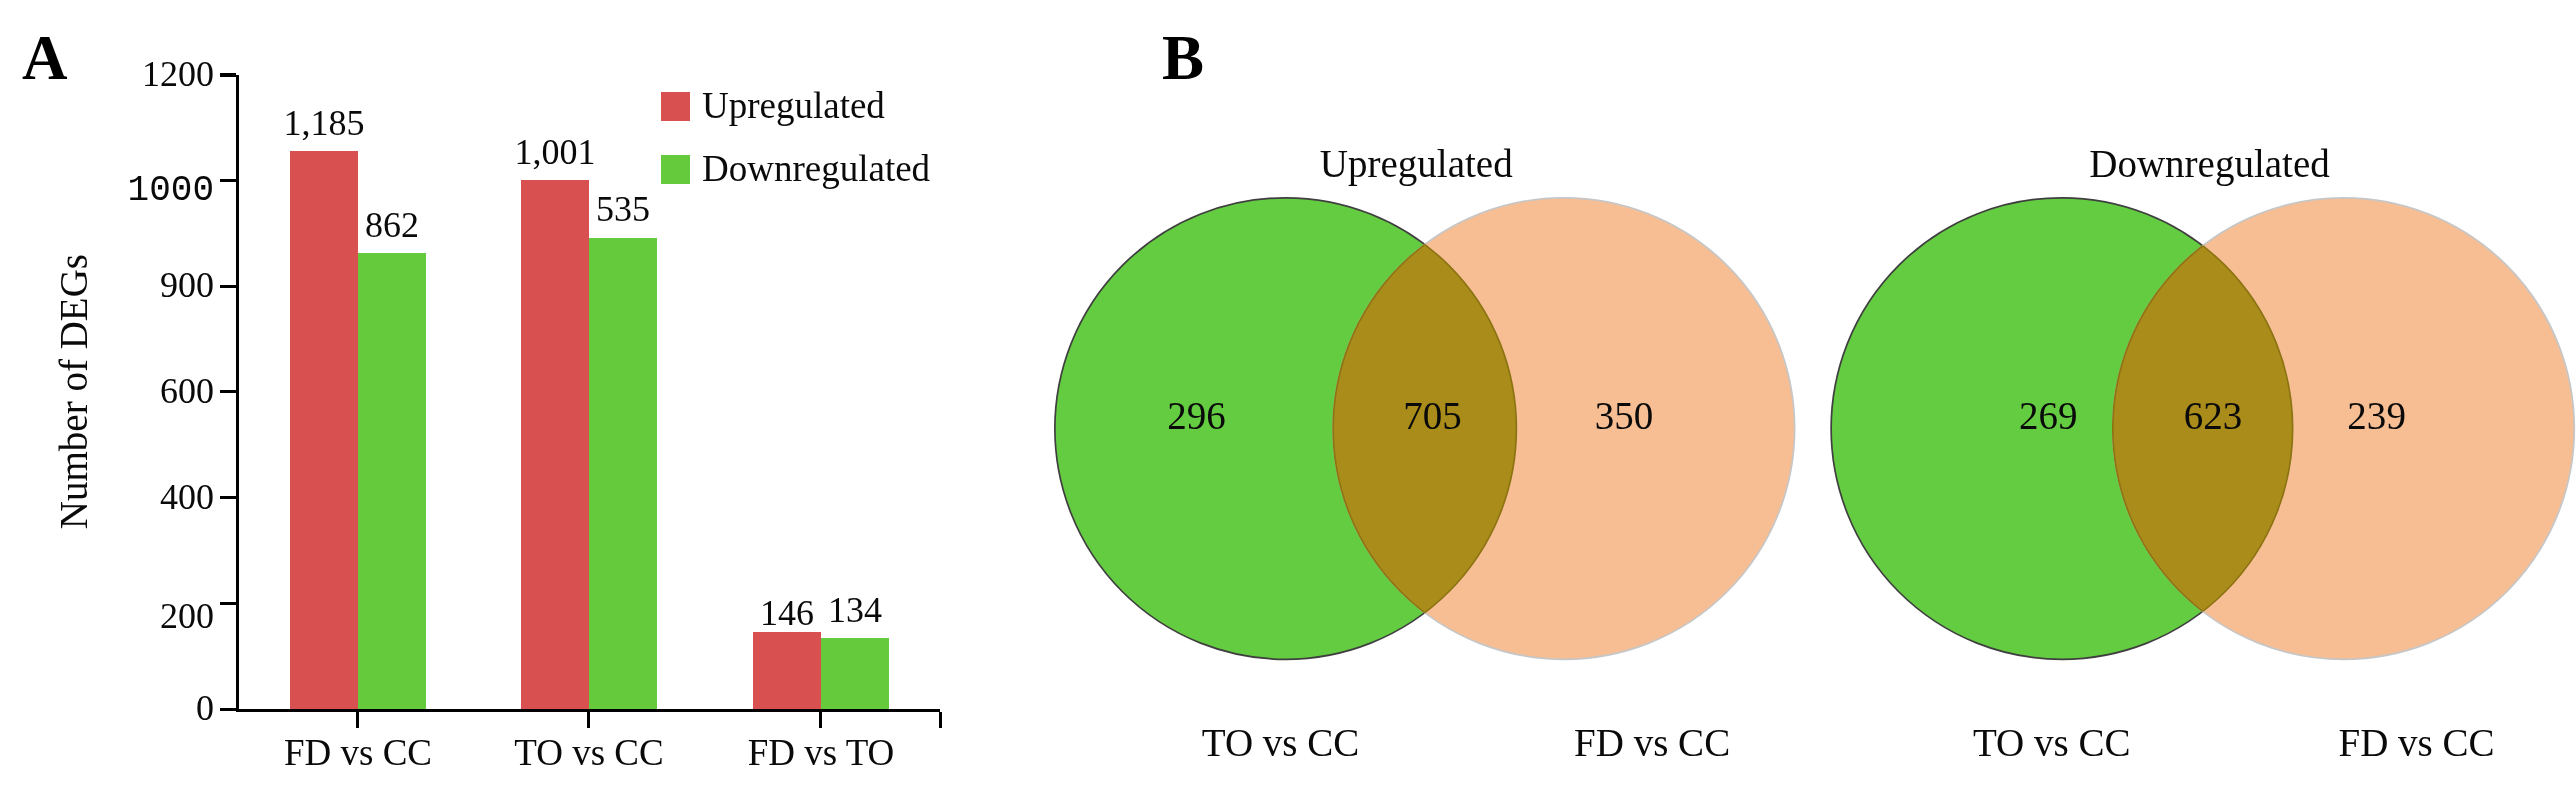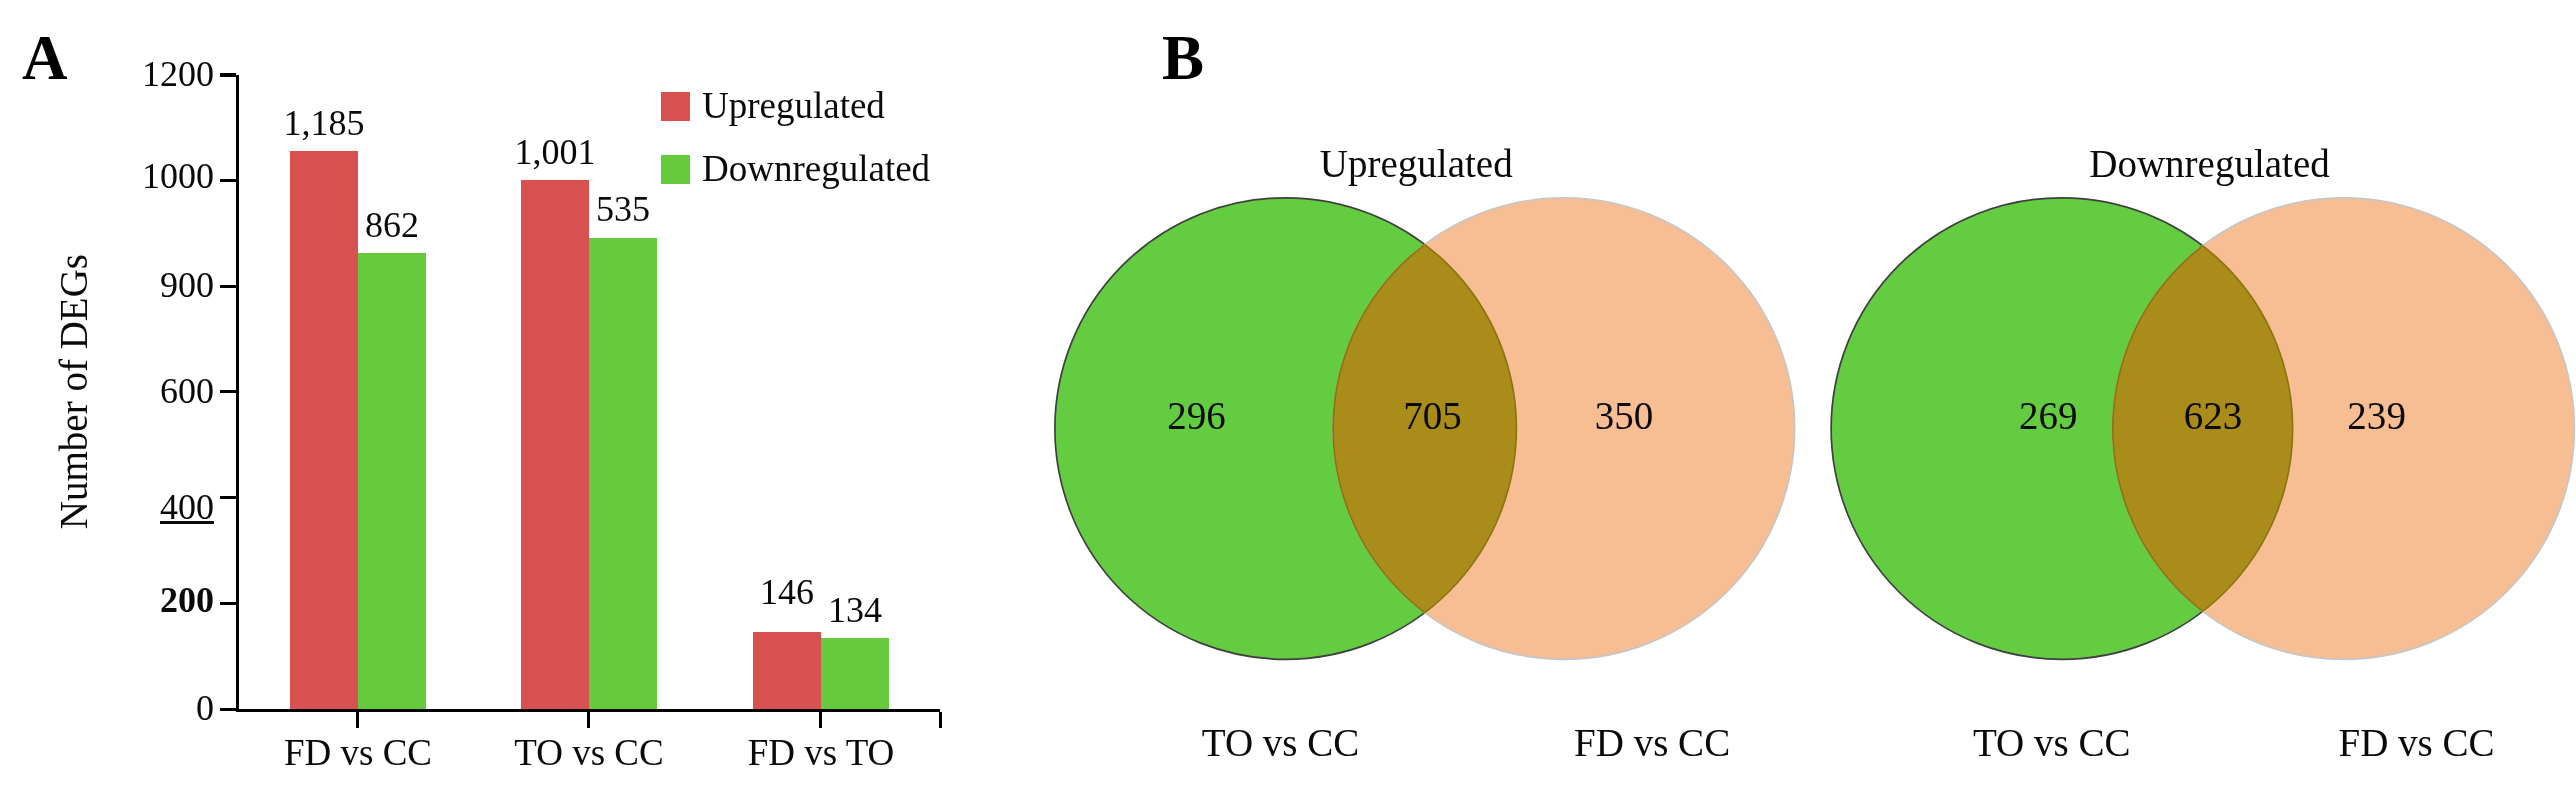--- a/index.html
+++ b/index.html
@@ -74,44 +74,44 @@
   <div class="panel-label" id="panel-b-label">B</div>
 
   <div id="ylabel-box">
     <span>Number of DEGs</span>
   </div>
 
   <div id="plot">
       <div class="y-tick" style="top: 633px;"></div>
       <div class="y-tick-label" style="top: 612px;">0</div>
       <div class="y-tick" style="top: 527px;"></div>
-      <div class="y-tick-label" style="top: 504px; font-weight: bold;">200</div>
+      <div class="y-tick-label" style="top: 520px;">200</div>
       <div class="y-tick" style="top: 421px;"></div>
-      <div class="y-tick-label" style="top: 411px; text-decoration: underline;">400</div>
+      <div class="y-tick-label" style="top: 401px;">400</div>
       <div class="y-tick" style="top: 315px;"></div>
       <div class="y-tick-label" style="top: 295px;">600</div>
       <div class="y-tick" style="top: 210px;"></div>
       <div class="y-tick-label" style="top: 189px;">900</div>
       <div class="y-tick" style="top: 104px;"></div>
-      <div class="y-tick-label" style="top: 80px;">1000</div>
+      <div class="y-tick-label" style="top: 94px; font-family: Liberation Mono, monospace;">1000</div>
       <div class="y-tick" style="top: -1.7px;"></div>
       <div class="y-tick-label" style="top: -22px;">1200</div>
       <div class="x-tick" style="left: 117px;"></div>
       <div class="x-tick" style="left: 348px;"></div>
       <div class="x-tick" style="left: 580px;"></div>
       <div class="x-tick" style="left: 700px;"></div>
       <div class="x-cat-label" style="left: 119px;">FD vs CC</div>
       <div class="x-cat-label" style="left: 350px;">TO vs CC</div>
       <div class="x-cat-label" style="left: 582px;">FD vs TO</div>
       <div class="bar" style="left: 51px; height: 558px; background: rgb(216, 80, 80);"></div>
       <div class="bar-value" style="left: 85px; bottom: 568px;">1,185</div>
       <div class="bar" style="left: 282px; height: 529px; background: rgb(216, 80, 80);"></div>
       <div class="bar-value" style="left: 316px; bottom: 539px; text-align: right;">1,001</div>
       <div class="bar" style="left: 514px; height: 77px; background: rgb(216, 80, 80);"></div>
-      <div class="bar-value" style="left: 548px; bottom: 99px;">146</div>
+      <div class="bar-value" style="left: 548px; bottom: 78px;">146</div>
       <div class="bar" style="left: 119px; height: 456px; background: rgb(101, 203, 61);"></div>
       <div class="bar-value" style="left: 153px; bottom: 466px; font-family: Liberation Serif, serif;">862</div>
       <div class="bar" style="left: 350px; height: 471px; background: rgb(101, 203, 61);"></div>
       <div class="bar-value" style="left: 384px; bottom: 482px;">535</div>
       <div class="bar" style="left: 582px; height: 71px; background: rgb(101, 203, 61);"></div>
       <div class="bar-value" style="left: 616px; bottom: 81px;">134</div>
     </div>
 
   <div id="legend">
     <div class="legend-item">

